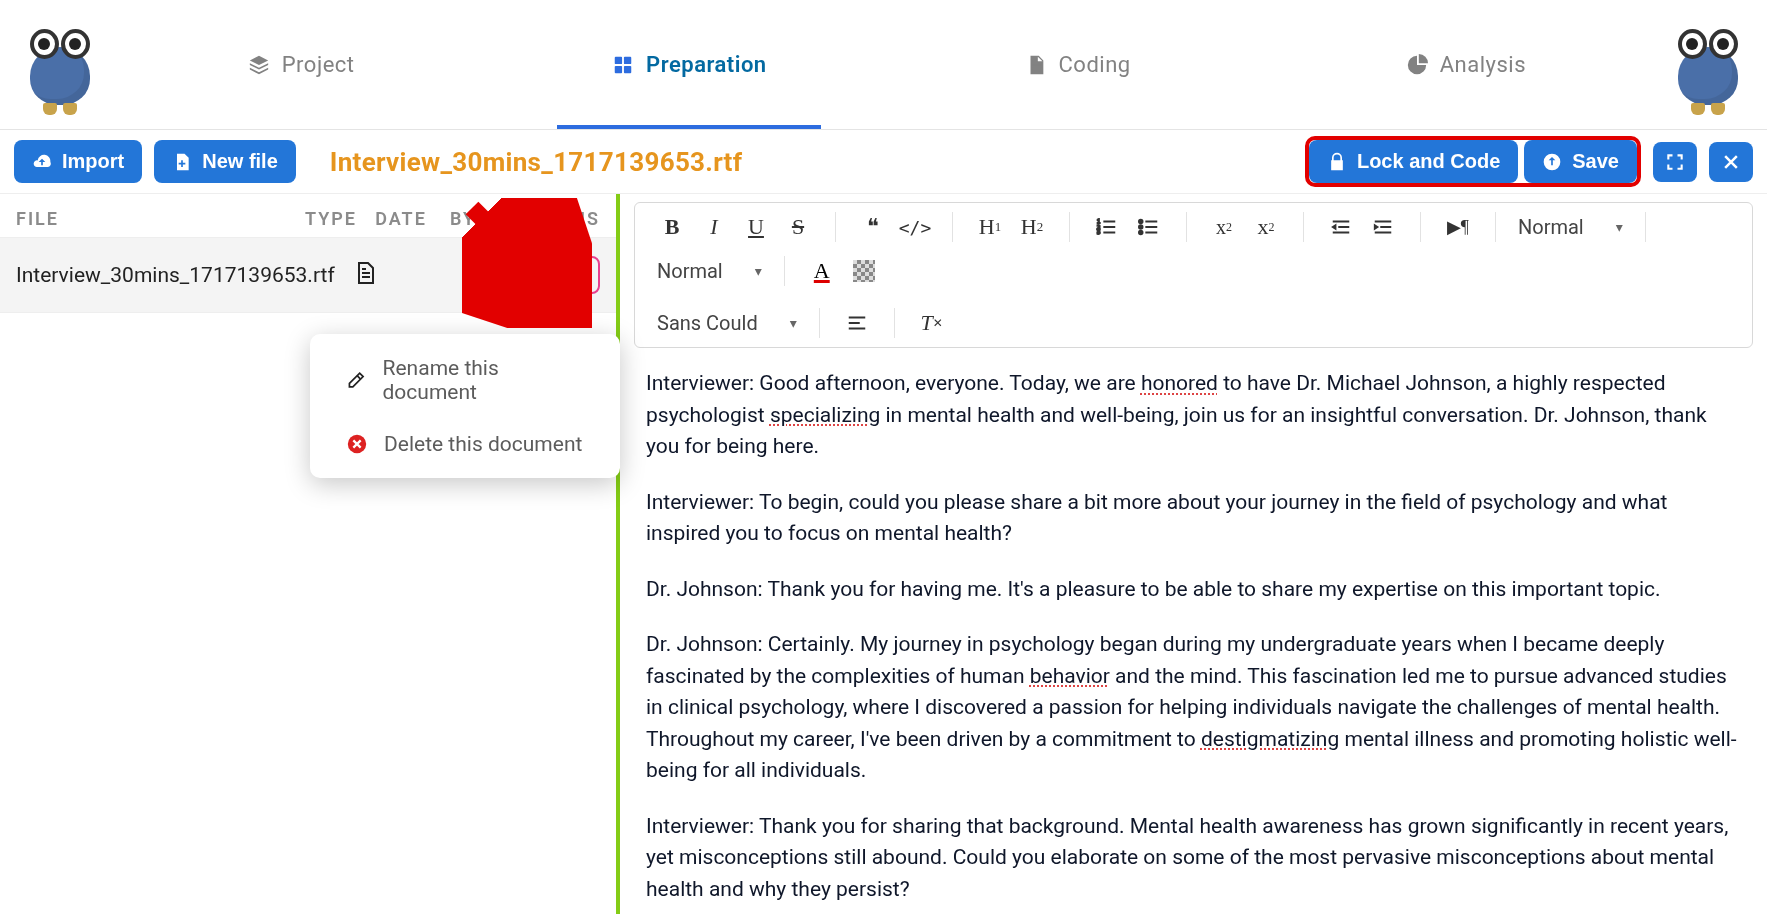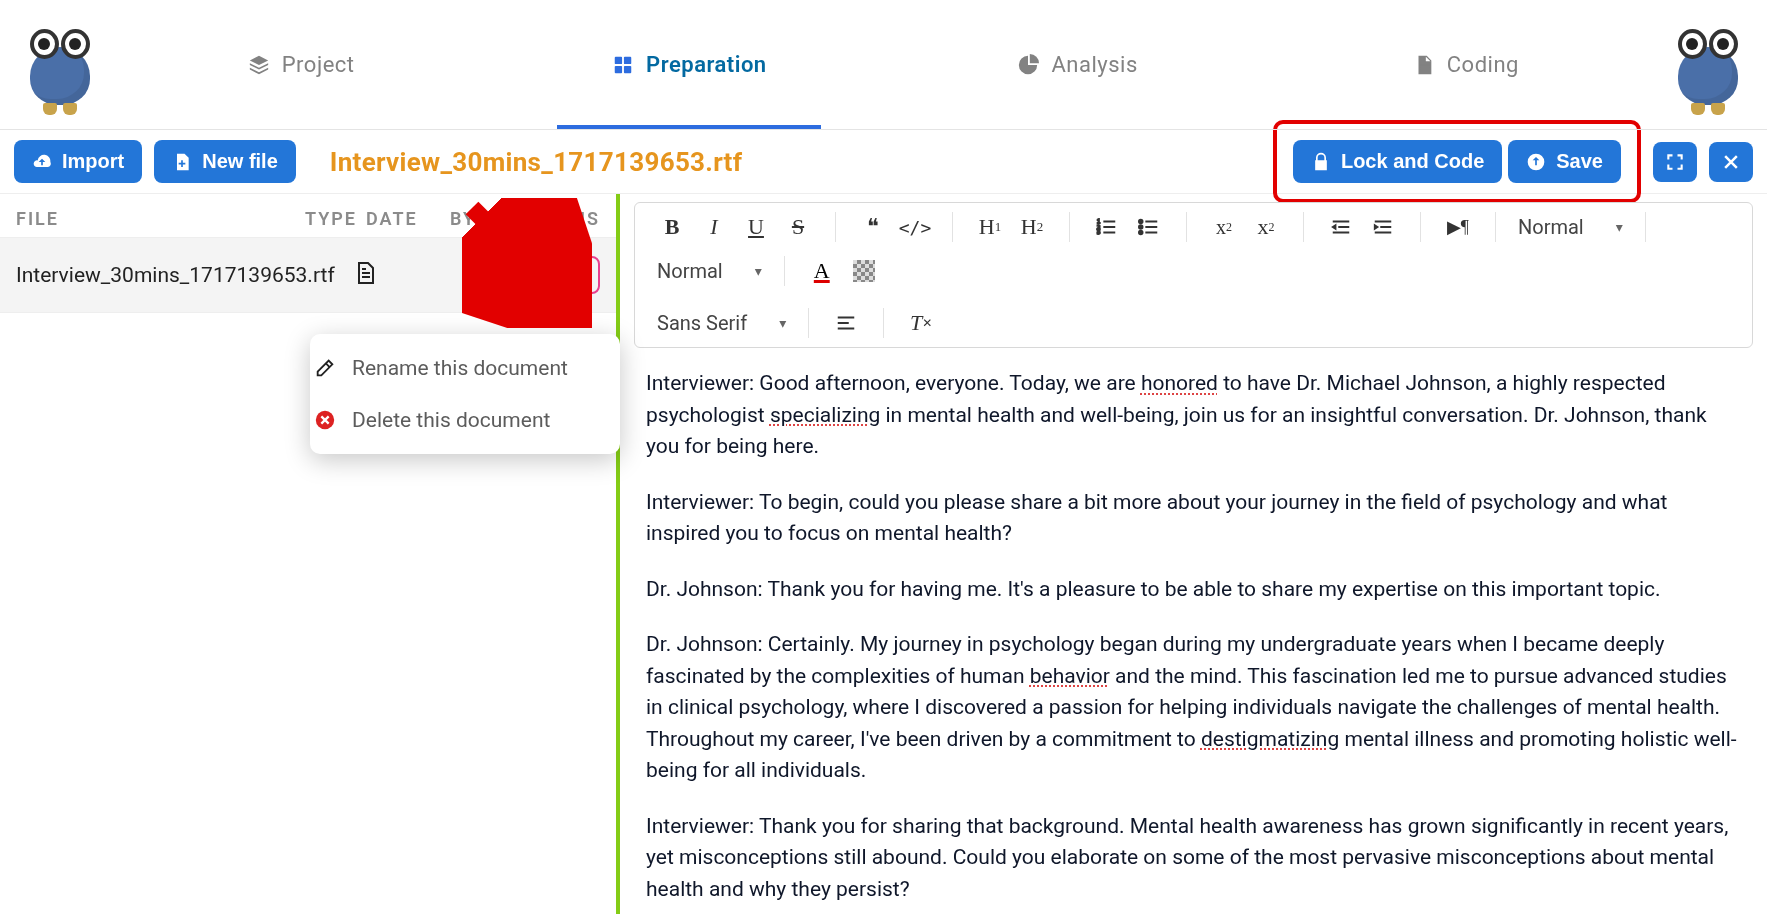--- a/index.html
+++ b/index.html
@@ -21,45 +21,45 @@
   .nav-tab.active::after { content:""; position:absolute; bottom:0; left:16%; right:16%; height:4px; background:#2d6cdf; }
   .nav-tab .ic { width:22px; height:22px; display:flex; align-items:center; justify-content:center; }
 
   
   .row2 { display:flex; align-items:center; height:64px; padding: 0 14px; gap:12px; border-bottom:1px solid #eee; }
   .btn { display:inline-flex; align-items:center; gap:10px; background:#2376d8; color:#fff; border:none; border-radius:8px; padding:10px 18px; font-size:20px; font-weight:600; cursor:pointer; }
   .btn .ic { width:20px; height:20px; }
   .row2-spacer { flex:1; }
   .doc-title { color:#e6951e; font-size:26px; font-weight:700; margin-left:22px; letter-spacing:.3px; }
   .btn-sq { width:44px; padding:10px 0; justify-content:center; }
-  .hl-red { border:4px solid #e20000; border-radius:10px; padding:16px; display:flex; gap:6px; }
+  .hl-red { border:4px solid #e20000; border-radius:10px; padding:0; display:flex; gap:6px; }
 
   
   .main { display:flex; height: calc(914px - 130px - 64px); }
   .sidebar { width: 620px; border-right:4px solid #84cc16; position:relative; }
   .side-head { display:flex; padding: 14px 16px 8px; font-size:18px; letter-spacing:2px; color:#8b8b8b; font-weight:600; }
   .side-head .c-file { flex:1; }
   .side-head .c-type { width:70px; text-align:center; }
-  .side-head .c-date { width:70px; }
+  .side-head .c-date { width:70px; text-align:center; }
   .side-head .c-by   { width:54px; text-align:center; }
   .side-head .c-act  { width:110px; text-align:right; }
   .file-row { display:flex; align-items:center; padding: 18px 16px; background:#f4f4f4; border-top:1px solid #eee; border-bottom:1px solid #eee; font-size:21px; }
   .file-row .c-file { flex:1; }
   .file-row .c-type { width:70px; text-align:center; }
   .file-row .c-date { width:70px; }
   .file-row .c-by   { width:54px; text-align:center; }
   .file-row .c-act  { width:110px; text-align:right; }
   .owl-sm { display:inline-block; width:36px; height:36px; position:relative; vertical-align:middle; }
   .owl-sm::before { content:""; position:absolute; inset:6px 3px 2px 3px; background:#4a6fa8; border-radius:50%; }
   .owl-sm::after { content:""; position:absolute; top:4px; left:6px; width:24px; height:14px; background: radial-gradient(circle at 6px 7px,#fff 5px,transparent 5px), radial-gradient(circle at 18px 7px,#fff 5px,transparent 5px); border-radius:8px; }
   .kebab { display:inline-flex; width:34px; height:38px; border:2px solid #e83f8d; border-radius:8px; align-items:center; justify-content:center; cursor:pointer; }
   .kebab span { width:6px; height:6px; background:#e83f8d; border-radius:50%; box-shadow: 0 -10px 0 #e83f8d, 0 10px 0 #e83f8d; }
 
   .dropdown { position:absolute; top:140px; left:310px; width:310px; background:#fff; border-radius:10px; box-shadow: 0 6px 26px rgba(0,0,0,.22); padding:8px 0; z-index:30; }
-  .dropdown-item { display:flex; align-items:center; gap:16px; padding:14px 4px; font-size:21px; color:#5c5c5c; cursor:pointer; }
+  .dropdown-item { display:flex; align-items:center; gap:16px; padding:14px 36px; font-size:21px; color:#5c5c5c; cursor:pointer; }
   .dropdown-item .ic { width:22px; height:22px; color:#333; }
   .dropdown-item.danger .ic { color:#d22; }
 
   .arrow { position:absolute; top:4px; left:462px; z-index:40; pointer-events:none; }
 
   
   .content { flex:1; display:flex; flex-direction:column; }
   .toolbar { border:1px solid #d8d8d8; border-radius:6px; margin:8px 14px 10px; padding:6px 10px; display:flex; flex-wrap:wrap; align-items:center; gap:4px; row-gap:8px; }
   .tgroup { display:flex; align-items:center; gap:4px; padding:0 8px; }
   .tsep { width:1px; height:30px; background:#e2e2e2; margin:0 6px; }
@@ -112,35 +112,35 @@
             <rect x="13" y="3" width="8" height="8" rx="1"></rect>
             <rect x="3" y="13" width="8" height="8" rx="1"></rect>
             <rect x="13" y="13" width="8" height="8" rx="1"></rect>
           </svg>
         </span>
       <span>Preparation</span>
     </div>
     <div class="nav-tab">
       <span class="ic">
           <svg viewBox="0 0 24 24" fill="currentColor">
-            <path d="M12 2a10 10 0 1 0 10 10h-10V2z"></path>
-            <path d="M14 0v10h10A10 10 0 0 0 14 0z"></path>
-          </svg>
-        </span>
-      <span>Analysis</span>
-    </div>
-    <div class="nav-tab">
-      <span class="ic">
-          <svg viewBox="0 0 24 24" fill="currentColor">
             <path d="M6 2h9l5 5v15H6V2zm8 1v5h5"></path>
             <rect x="8" y="11" width="10" height="2"></rect>
             <rect x="8" y="15" width="10" height="2"></rect>
           </svg>
         </span>
       <span>Coding</span>
+    </div>
+    <div class="nav-tab">
+      <span class="ic">
+          <svg viewBox="0 0 24 24" fill="currentColor">
+            <path d="M12 2a10 10 0 1 0 10 10h-10V2z"></path>
+            <path d="M14 0v10h10A10 10 0 0 0 14 0z"></path>
+          </svg>
+        </span>
+      <span>Analysis</span>
     </div>
   </div>
   <div class="logo-right">
     <div class="owl">
       <div class="owl-body"></div>
       <div class="owl-eyes">
           <div class="owl-eye">
             <div class="owl-pupil"></div>
           </div>
           <div class="owl-eye">
@@ -350,21 +350,21 @@
       <div class="tsep"></div>
       <div class="tgroup">
         <span class="tb" style="color:#000;text-decoration:underline;text-decoration-color:#d00;text-decoration-thickness:3px;">A</span>
         <span class="tb">
             <span style="background:linear-gradient(45deg,#888 25%,transparent 25%,transparent 75%,#888 75%),linear-gradient(45deg,#888 25%,#ddd 25%,#ddd 75%,#888 75%);background-size:8px 8px;background-position:0 0,4px 4px;width:22px;height:22px;display:inline-block;"></span>
           </span>
       </div>
 
       <div style="flex-basis:100%;height:0;"></div>
       <div class="tsel">
-        <span>Sans Serif</span>
+        <span>Sans Could</span>
         <span class="caret">▾</span>
       </div>
       <div class="tsep"></div>
       <div class="tgroup">
         <span class="tb">
             <svg width="22" height="22" viewBox="0 0 24 24" stroke="#333" stroke-width="2">
               <path d="M3 6h18M3 12h12M3 18h18"></path>
             </svg>
           </span>
       </div>

